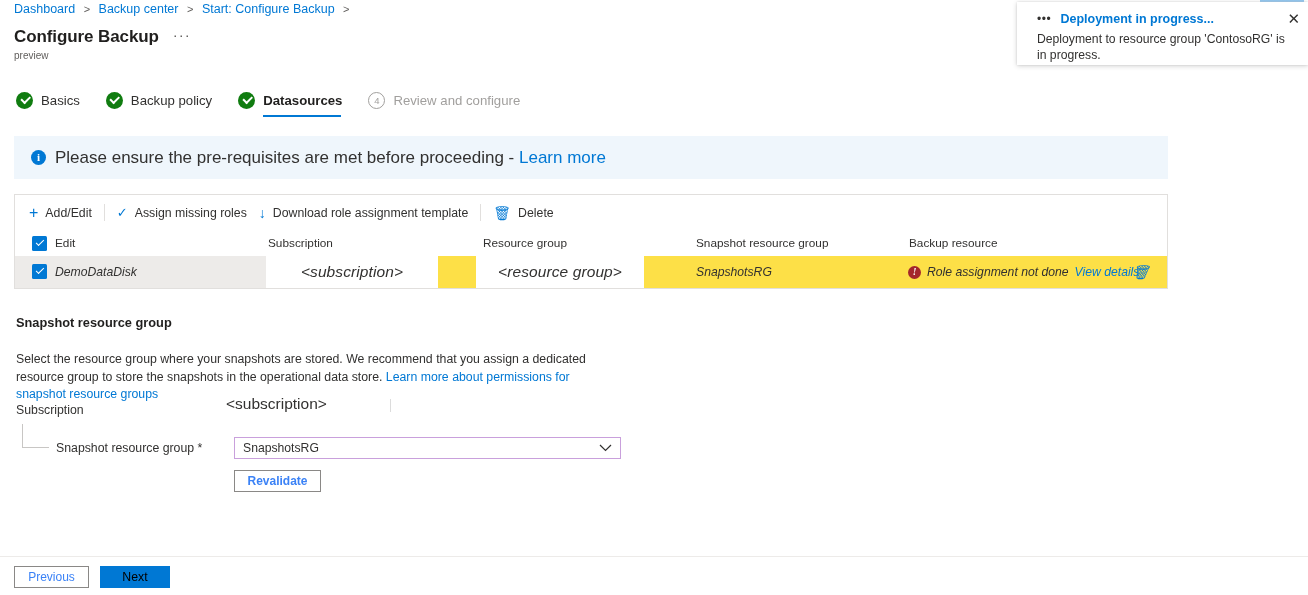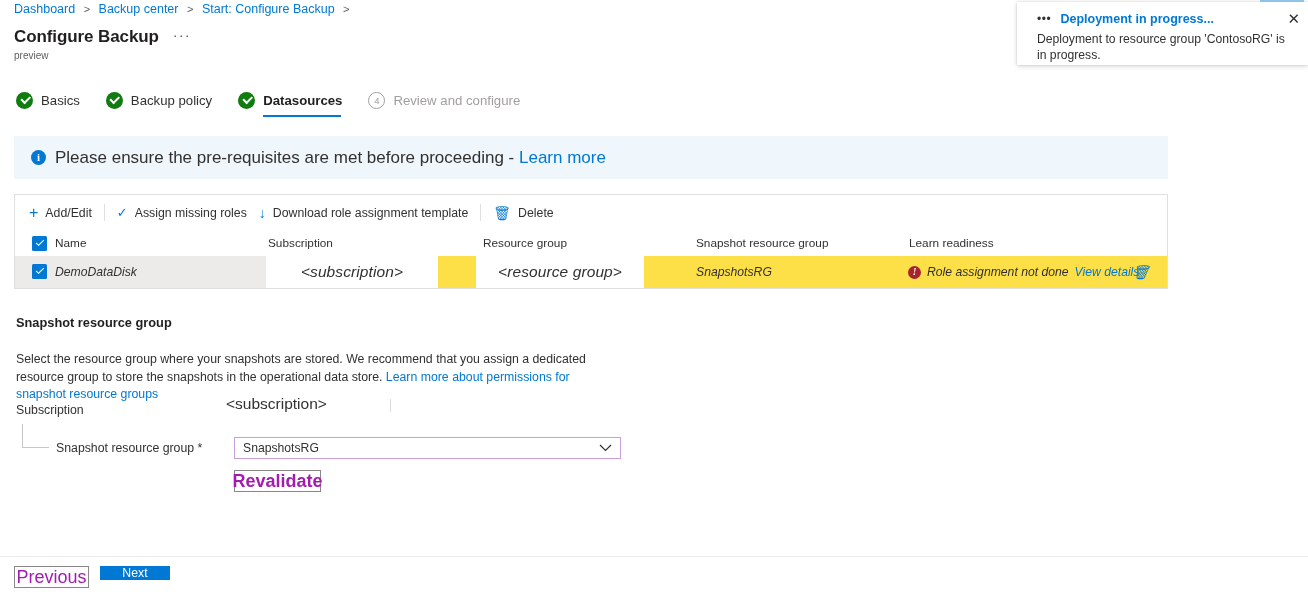--- a/index.html
+++ b/index.html
@@ -176,37 +176,37 @@
   }
   .dropdown {
     position:absolute; left:234px; top:437px; width:387px; height:22px;
     border:1px solid #c9a0dc; background:#fff;
     display:flex; align-items:center; padding:0 8px;
     font-size:12.2px; color:#323130; cursor:pointer;
   }
   .chev { margin-left:auto; font-size:11px; color:#323130; }
   .btn {
     position:absolute; border:1px solid #8a8886; background:#fff;
-    font-size:18px; color:#a21caf; cursor:pointer;
+    font-size:12px; color:#3b82f6; cursor:pointer;
     display:flex; align-items:center; justify-content:center;
     font-weight:600;
   }
   .revalidate { left:234px; top:470px; width:87px; height:22px; }
 
   
   .footer-rule {
     position:absolute; left:0; top:556px; width:1308px; height:1px;
     background:#edebe9;
   }
   .btn-prev {
     left:14px; top:566px; width:75px; height:22px; font-weight:400;
   }
   .btn-next {
-    position:absolute; left:100px; top:566px; width:70px; height:14px;
-    background:#0078d4; border:1px solid #0078d4; color:#ffffff;
+    position:absolute; left:100px; top:566px; width:70px; height:22px;
+    background:#0078d4; border:1px solid #0078d4; color:#000000;
     font-size:12.3px; display:flex; align-items:center; justify-content:center;
     cursor:pointer;
   }
 
   
   .notif {
     position:absolute; right:0; top:2px; width:291px; height:63px;
     background:#fff; padding:10px 13px 0 20px;
     box-shadow: 0 1px 5px rgba(0,0,0,0.18), 0 0 2px rgba(0,0,0,0.10);
   }
@@ -287,25 +287,25 @@
       <div class="cmd">
         <span class="ic">🗑</span>
         <span>Delete</span>
       </div>
     </div>
 
     <div class="grid-head">
       <div class="cell" style="left:17px;top:6px;">
         <div class="cbx"></div>
       </div>
-      <div class="cell" style="left:40px;">Name</div>
+      <div class="cell" style="left:40px;">Edit</div>
       <div class="cell" style="left:253px;">Subscription</div>
       <div class="cell" style="left:468px;">Resource group</div>
       <div class="cell" style="left:681px;">Snapshot resource group</div>
-      <div class="cell" style="left:894px;">Learn readiness</div>
+      <div class="cell" style="left:894px;">Backup resource</div>
     </div>
 
     <div class="grid-row">
       <div class="name-cell-bg"></div>
       <div class="cell" style="left:17px;top:8px;">
         <div class="cbx"></div>
       </div>
       <div class="cell" style="left:40px;">DemoDataDisk</div>
 
       <div class="redact" style="left:251px;top:0;width:172px;height:32px;">&lt;subscription&gt;</div>

